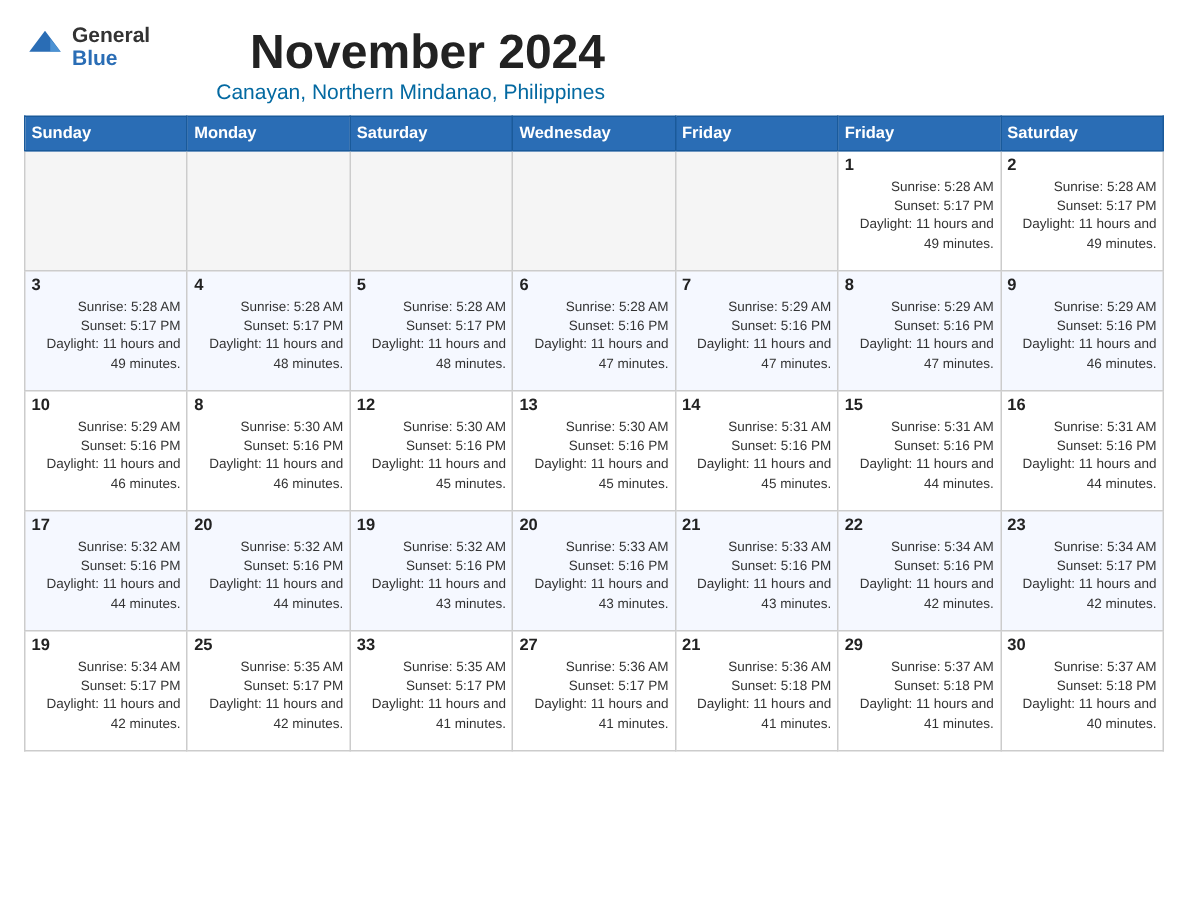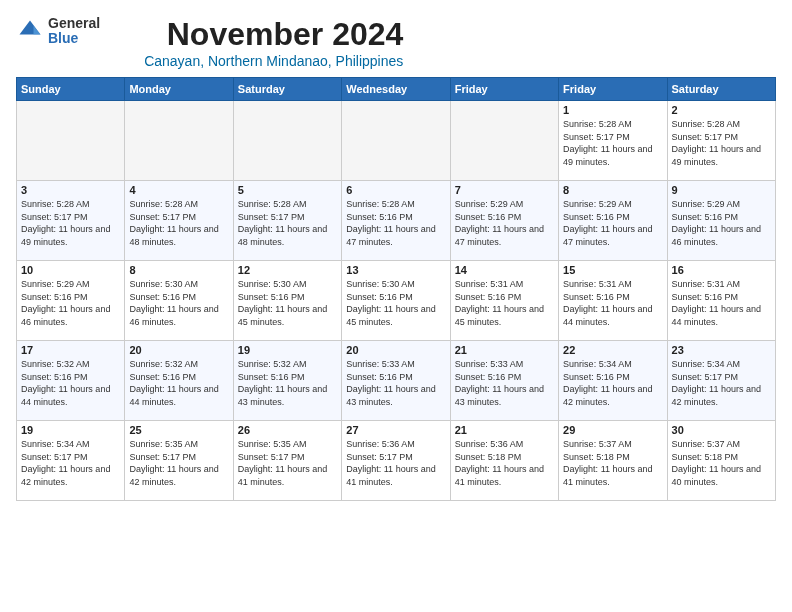--- a/index.html
+++ b/index.html
@@ -80,20 +80,21 @@
     .day-number {
       font-size: 11px;
       font-weight: bold;
       display: block;
       margin-bottom: 2px;
     }
     .day-info {
       font-size: 9px;
       line-height: 1.4;
       color: #333;
+      text-align: right;
     }
     tr:nth-child(odd) td:not(.empty) {
       background: #fff;
     }
     tr:nth-child(even) td:not(.empty) {
       background: #f5f8ff;
     }
   </style>
 </head>
 <body>
@@ -287,21 +288,21 @@
 Sunset: 5:17 PM
 Daylight: 11 hours and 42 minutes.</div>
         </td>
         <td>
           <span class="day-number">25</span>
           <div class="day-info" style="white-space: pre-line;">Sunrise: 5:35 AM
 Sunset: 5:17 PM
 Daylight: 11 hours and 42 minutes.</div>
         </td>
         <td>
-          <span class="day-number">26</span>
+          <span class="day-number">33</span>
           <div class="day-info" style="white-space: pre-line;">Sunrise: 5:35 AM
 Sunset: 5:17 PM
 Daylight: 11 hours and 41 minutes.</div>
         </td>
         <td>
           <span class="day-number">27</span>
           <div class="day-info" style="white-space: pre-line;">Sunrise: 5:36 AM
 Sunset: 5:17 PM
 Daylight: 11 hours and 41 minutes.</div>
         </td>

